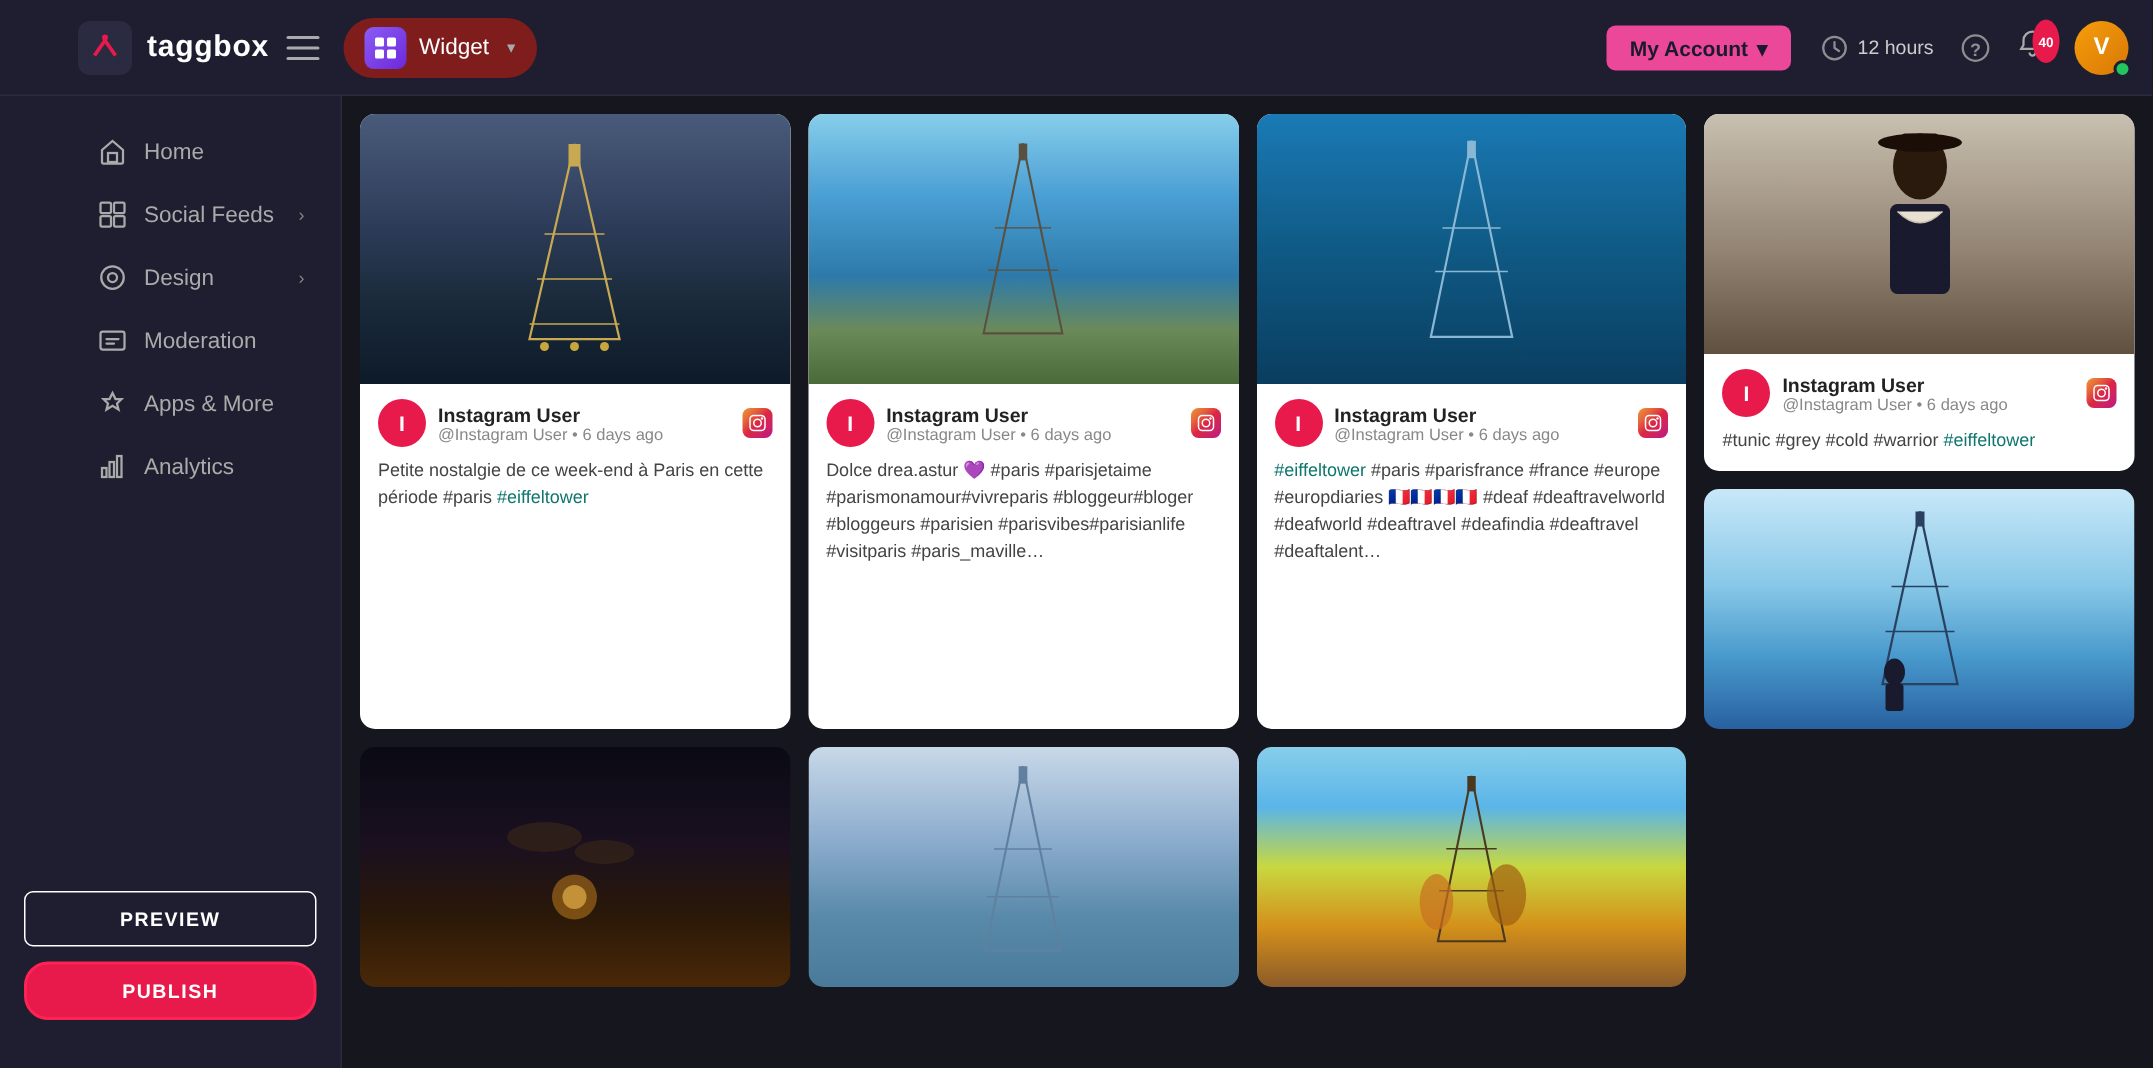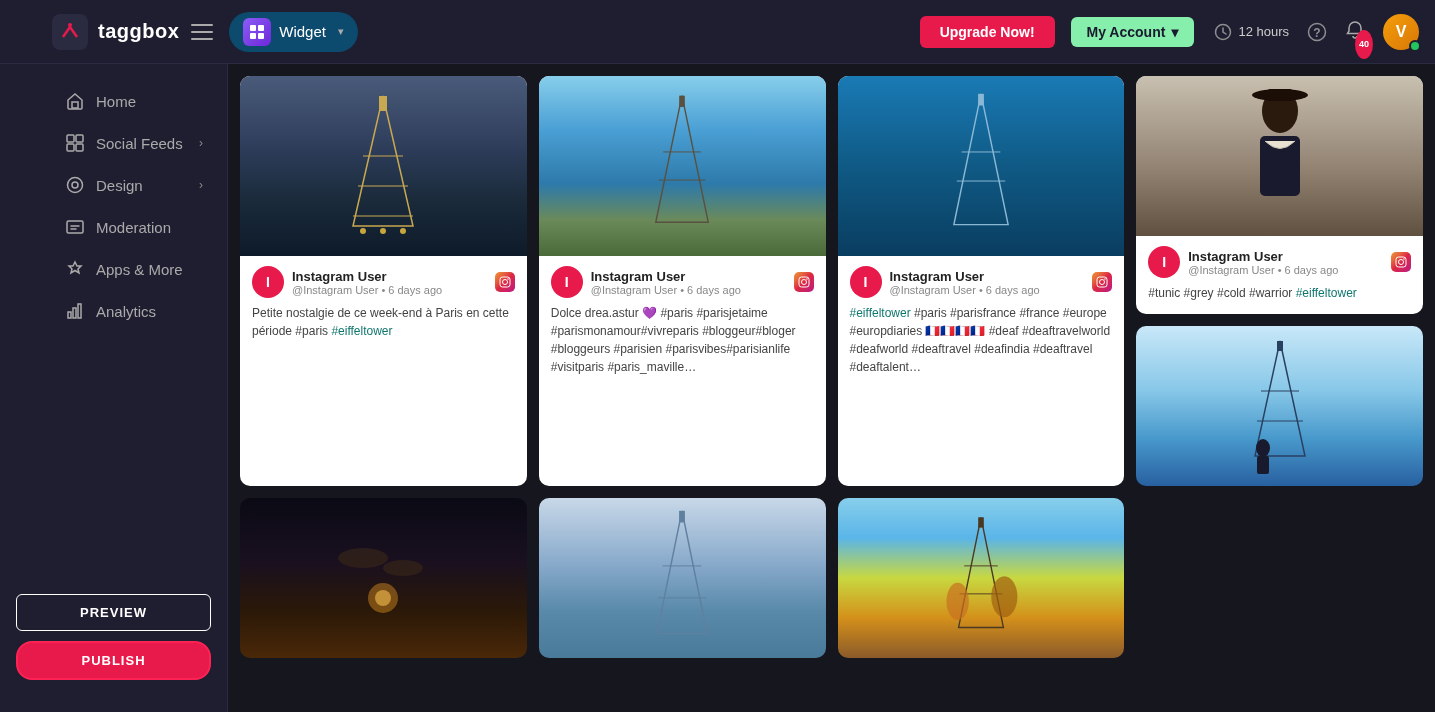--- a/index.html
+++ b/index.html
@@ -38,21 +38,21 @@
     }
     .hamburger {
       margin-right: 16px;
       cursor: pointer;
       display: flex; flex-direction: column; gap: 5px;
     }
     .hamburger span { width: 22px; height: 2px; background: #aaa; border-radius: 2px; }
 
     .widget-selector {
       display: flex; align-items: center; gap: 8px;
-      background: #0c4a6e;
+      background: #7f1d1d;
       border-radius: 20px;
       padding: 6px 14px;
       cursor: pointer;
       margin-right: auto;
     }
     .widget-icon {
       width: 28px; height: 28px;
       background: linear-gradient(135deg, #8b5cf6, #6d28d9);
       border-radius: 6px;
       display: flex; align-items: center; justify-content: center;
@@ -67,21 +67,21 @@
       border: none;
       border-radius: 6px;
       padding: 8px 20px;
       font-size: 14px;
       font-weight: 600;
       cursor: pointer;
       margin-right: 16px;
     }
 
     .my-account-btn {
-      background: #86efac;
+      background: #ec4899;
       color: #1a1a2e;
       border: none;
       border-radius: 6px;
       padding: 7px 16px;
       font-size: 14px;
       font-weight: 600;
       cursor: pointer;
       display: flex; align-items: center; gap: 6px;
       margin-right: 20px;
     }
@@ -100,21 +100,20 @@
     .notif-badge {
       position: absolute;
       top: -6px; right: -8px;
       background: #e8194b;
       color: #fff;
       border-radius: 50%;
       font-size: 9px;
       width: 18px; height: 29px;
       display: flex; align-items: center; justify-content: center;
       font-weight: 700;
-      margin-top: 16px;
     }
     .avatar {
       width: 36px; height: 36px;
       background: linear-gradient(135deg, #f59e0b, #d97706);
       border-radius: 50%;
       display: flex; align-items: center; justify-content: center;
       font-weight: 700;
       font-size: 16px;
       color: #fff;
       cursor: pointer;
@@ -289,21 +288,20 @@
         <rect x="1" y="1" width="6" height="6" rx="1"></rect>
         <rect x="9" y="1" width="6" height="6" rx="1"></rect>
         <rect x="1" y="9" width="6" height="6" rx="1"></rect>
         <rect x="9" y="9" width="6" height="6" rx="1"></rect>
       </svg>
     </div>
     <span class="widget-label">Widget</span>
     <span class="chevron">▾</span>
   </div>
 
-  <button class="upgrade-btn">Upgrade Now!</button>
 
   <button class="my-account-btn">
     <span>My Account</span>
     <span>▾</span>
   </button>
 
   <div class="nav-icon-group">
     <div class="nav-icon">
       <svg width="18" height="18" viewBox="0 0 18 18" fill="none">
         <circle cx="9" cy="9" r="7.5" stroke="#aaa" stroke-width="1.5"></circle>

